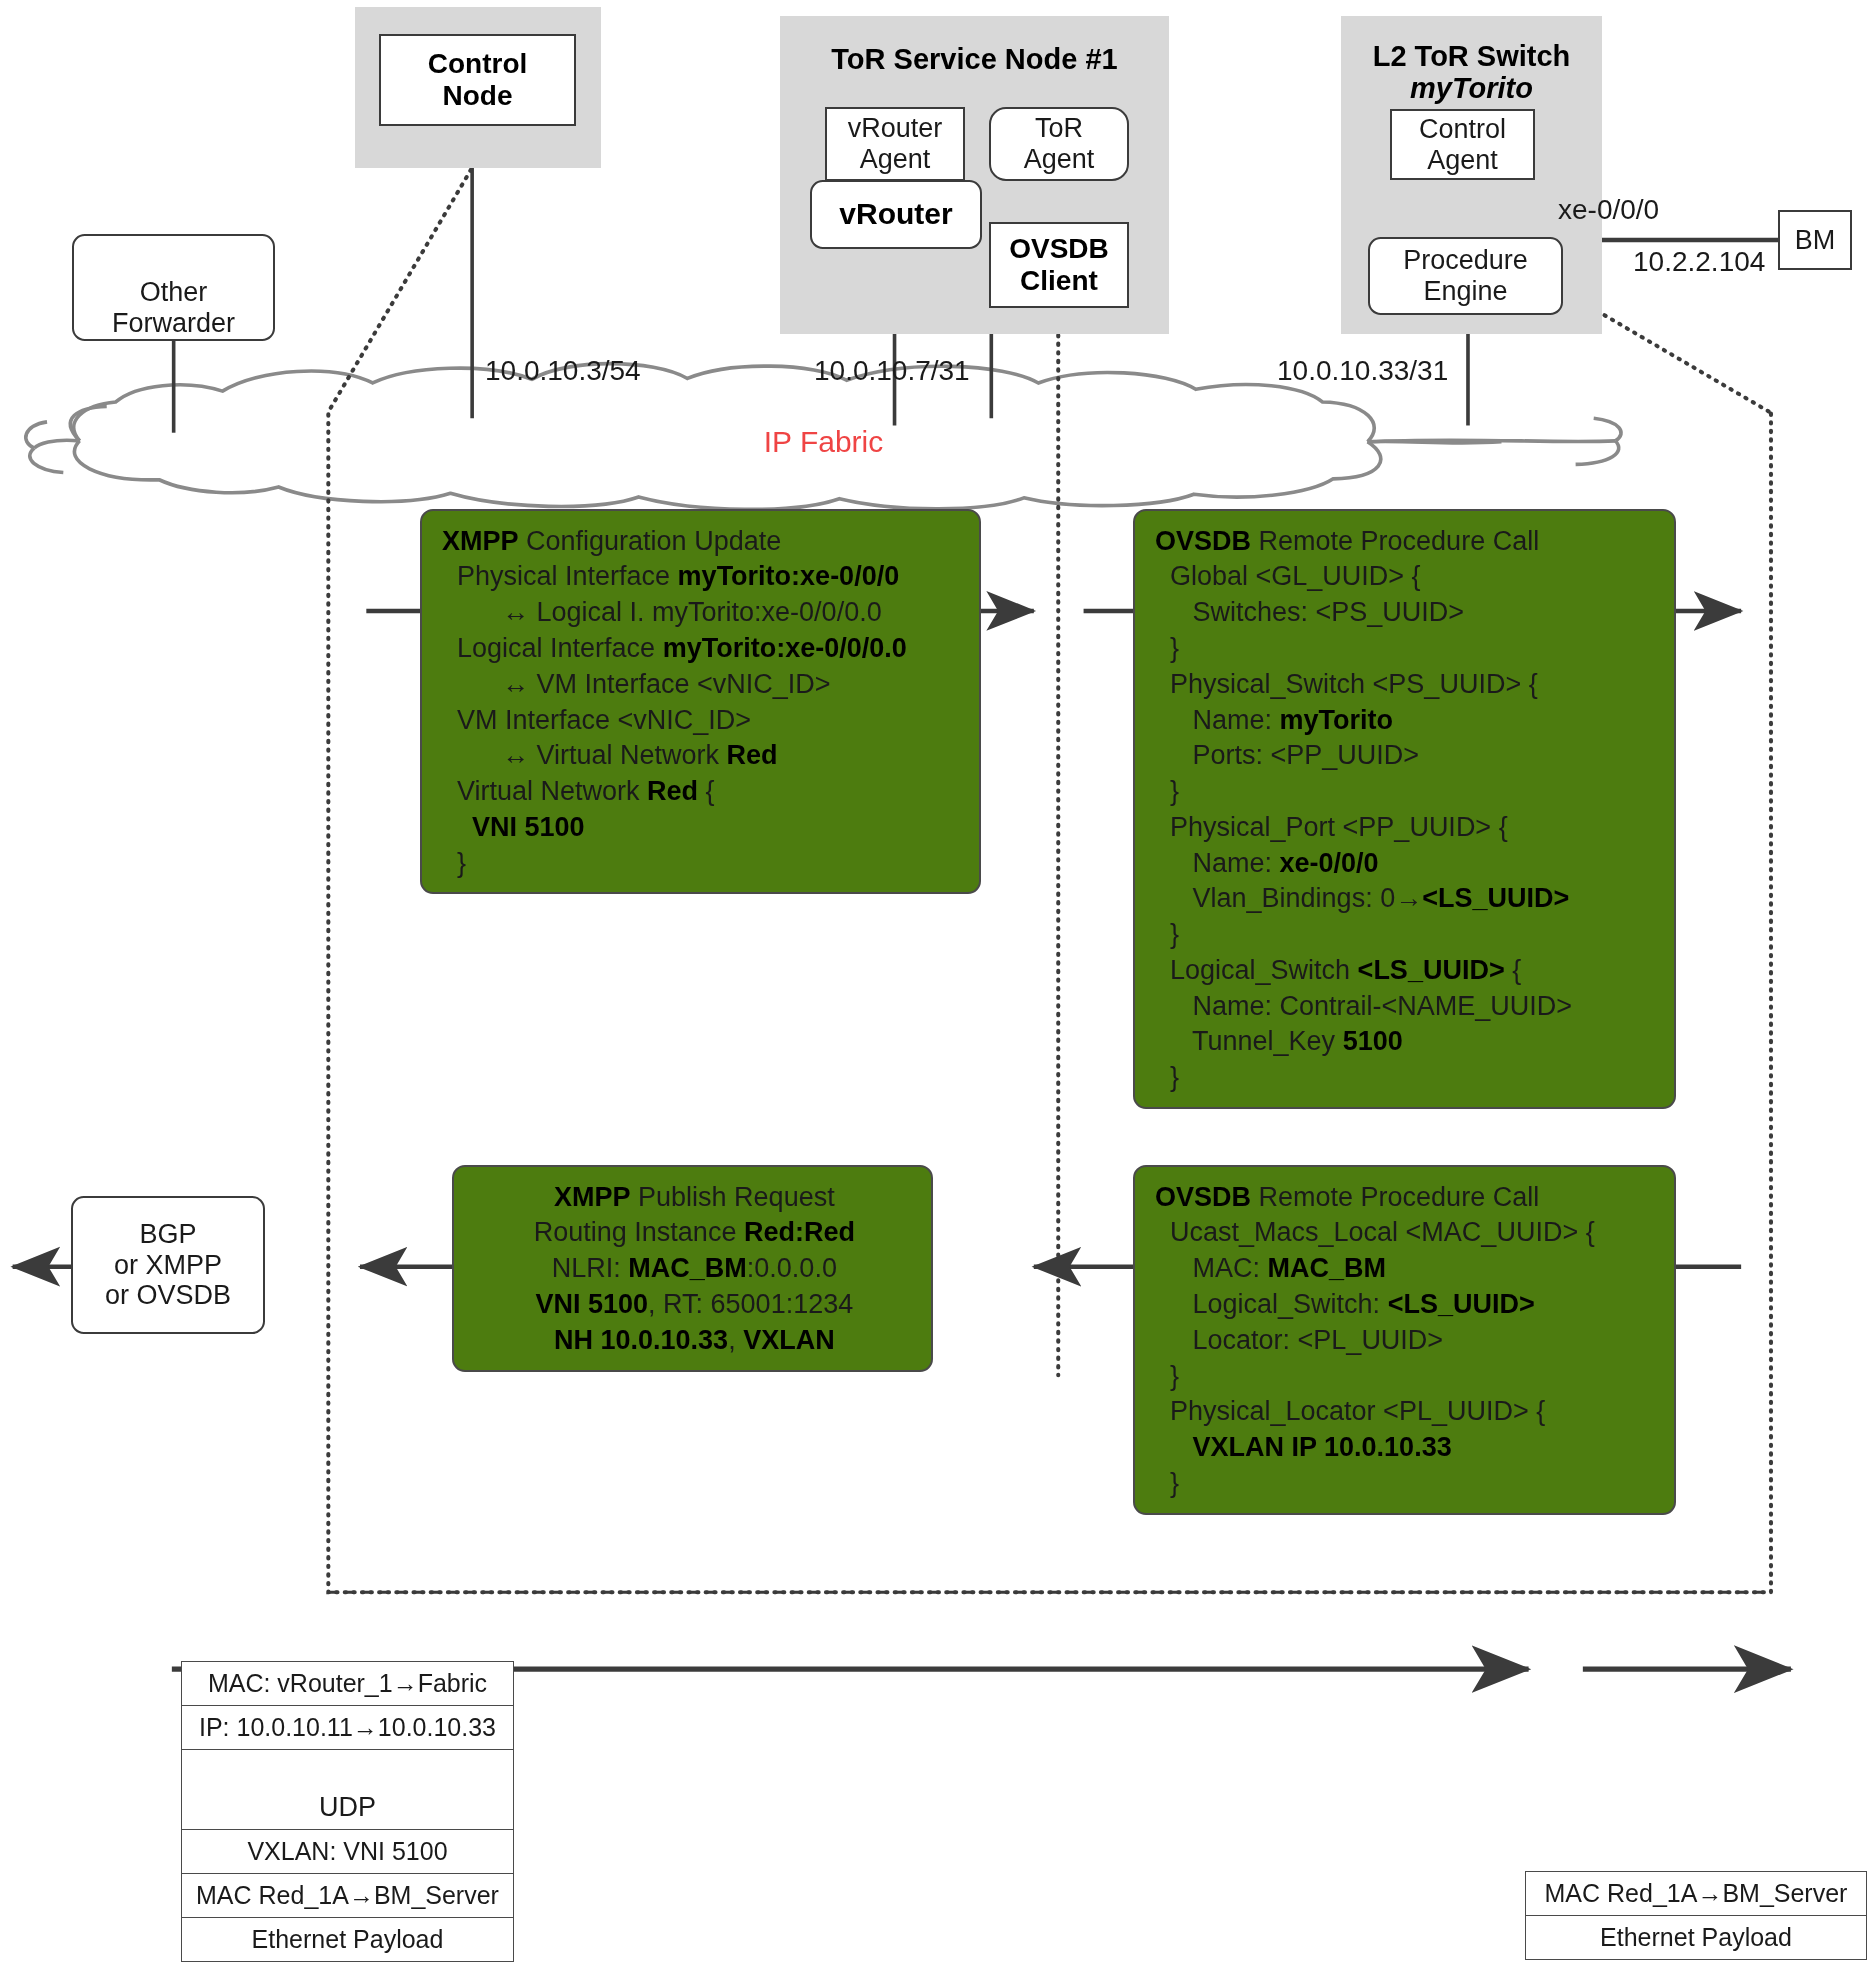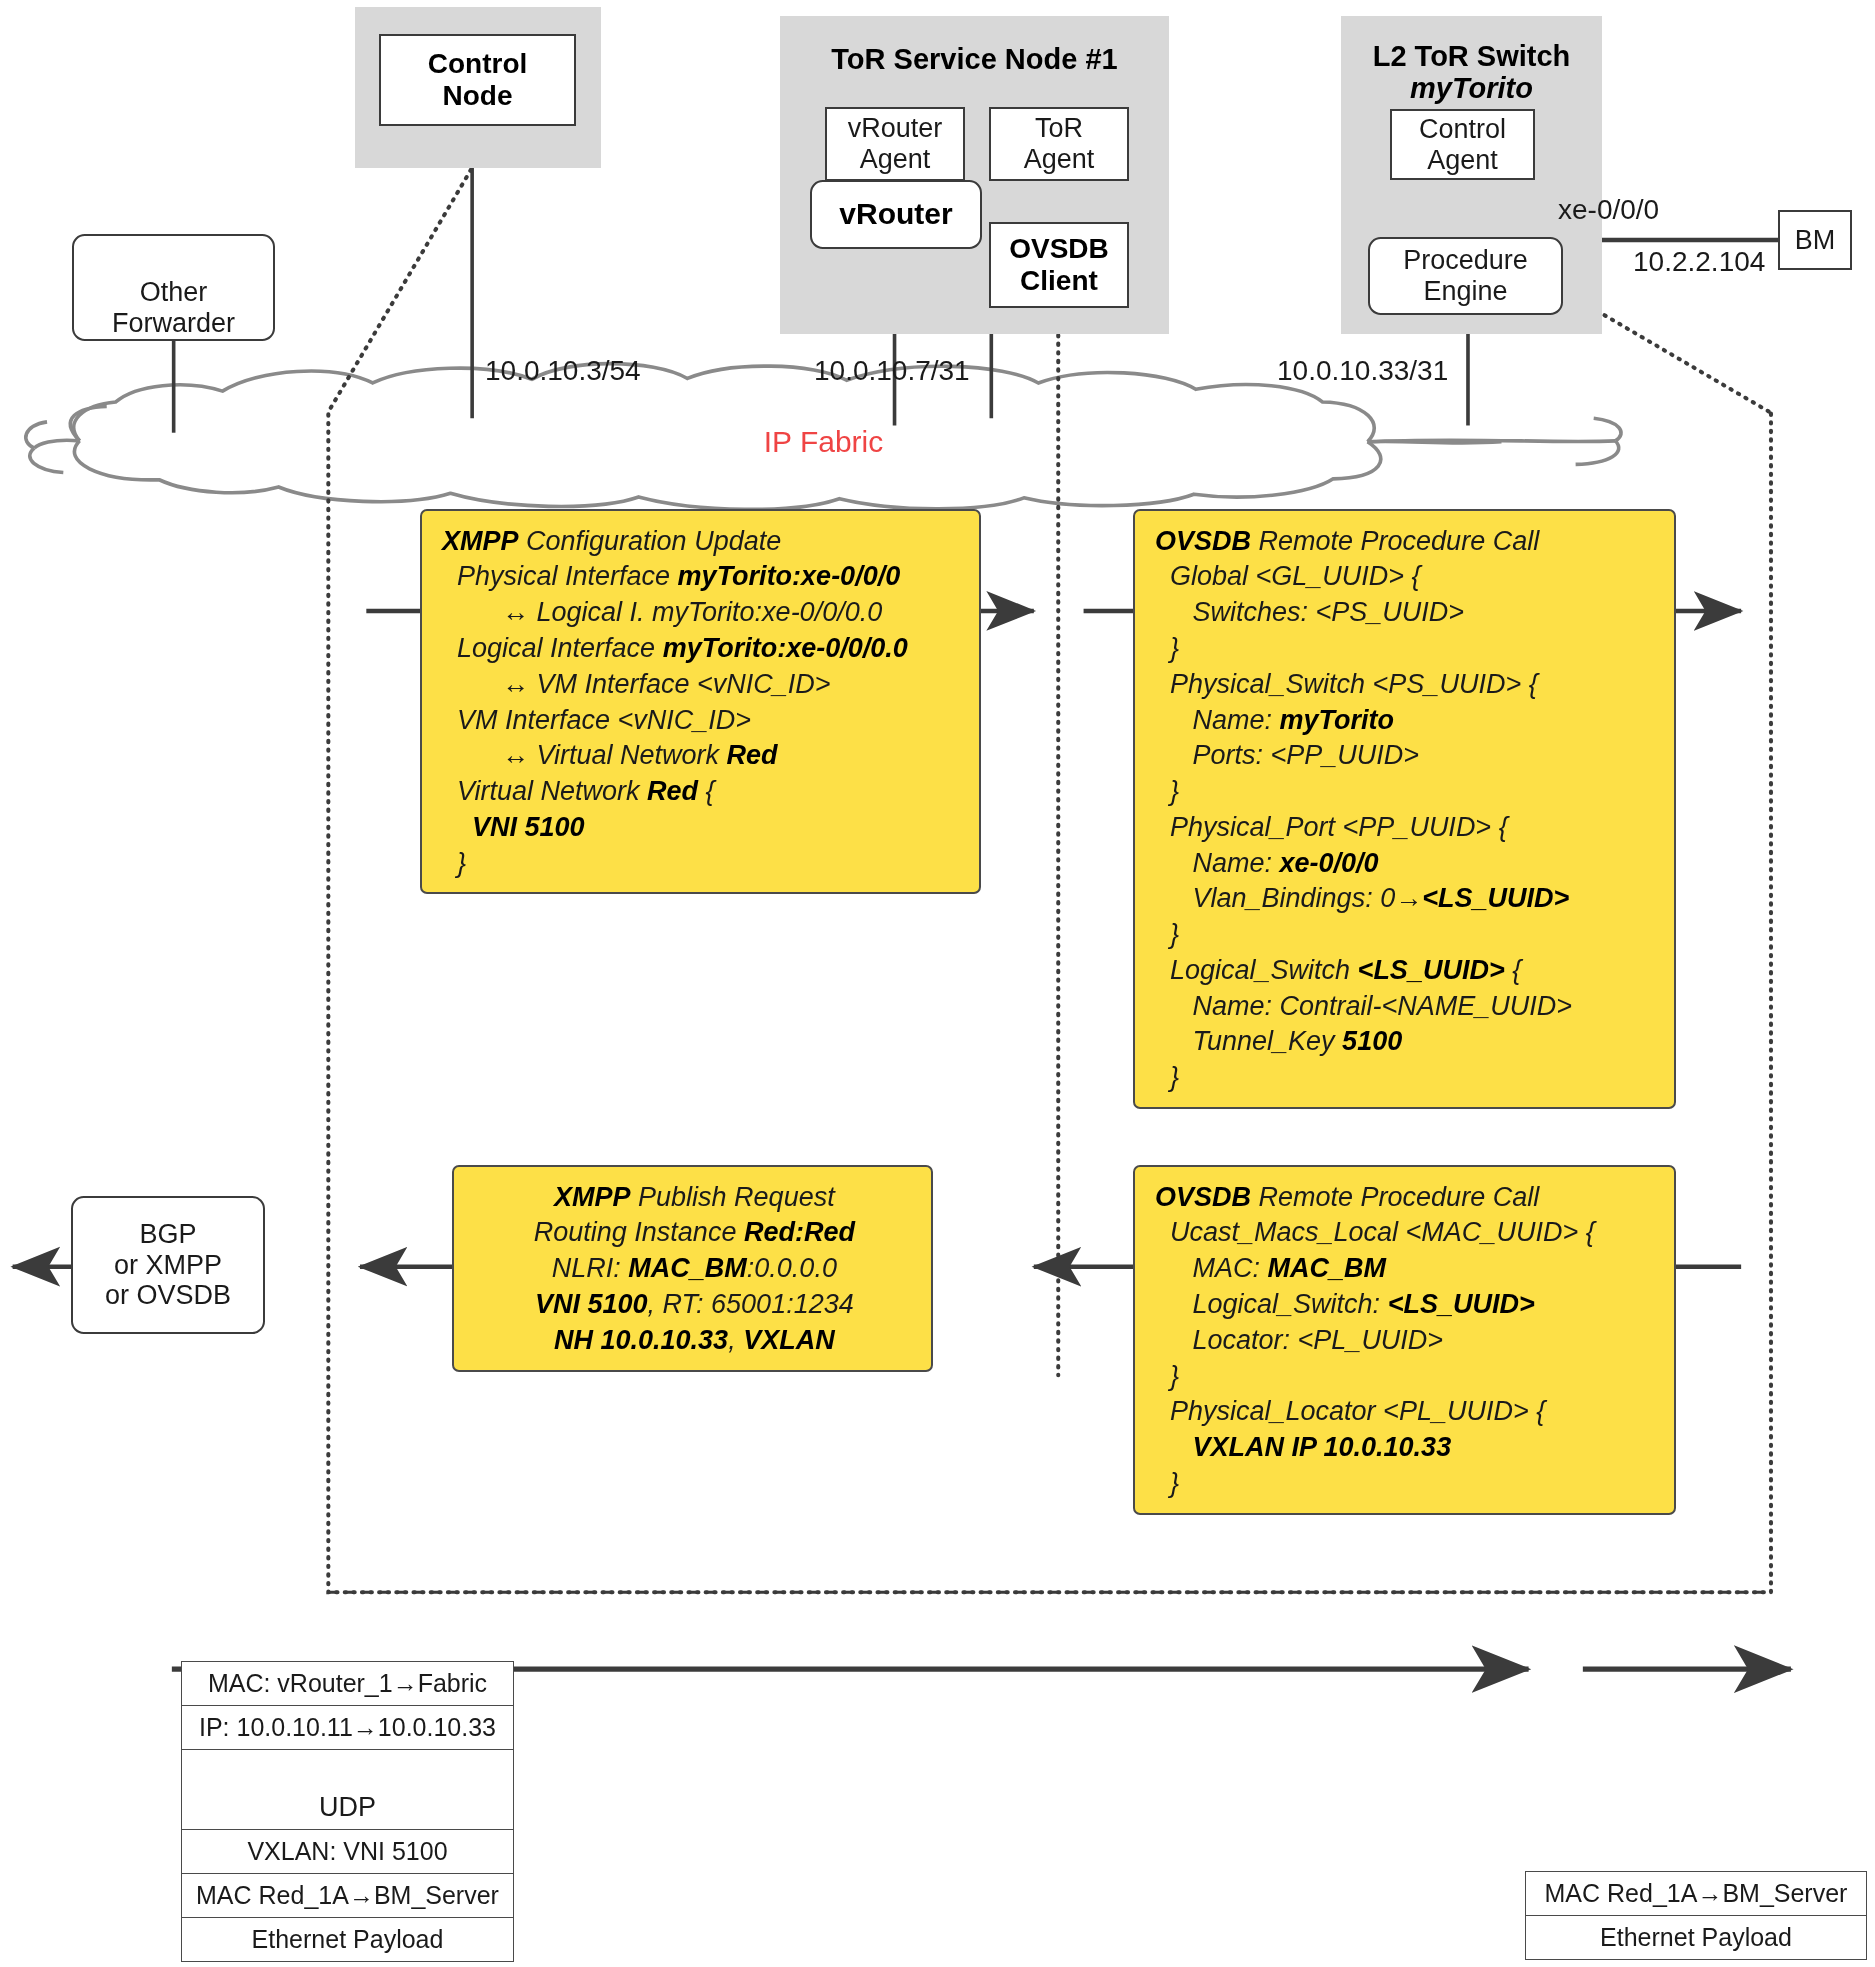--- a/index.html
+++ b/index.html
@@ -46,25 +46,24 @@
     text-align:center;
     line-height:1.14;
     color:#1a1a1a;
   }
   .node-box.rounded{border-radius:12.7px;}
   .node-box.bold{font-weight:bold;color:#000;}
 
   
   .msg-card{
     border:2.3px solid #4a4a4a;
-    border-radius:7px;
-    background:#fde047;
+    border-radius:13px;
+    background:#4d7c0f;
     padding:12.7px 16.3px 11px 20px;
     color:#1a1a1a;
-    font-style:italic;
   }
   .msg-card .ln{
     white-space:pre;
     line-height:1.325;
   }
   .msg-card.centered .ln{text-align:center;}
   .b{font-weight:bold;color:#000;}
 
   
   .pkt-stack{
@@ -197,21 +196,21 @@
 Node</span>
   </div>
 
   <div class="abs group-panel" style="left:780px;top:16.3px;width:389px;height:318px;">
     <div class="group-title" style="top:27px;font-size:29px;">ToR Service Node #1</div>
   </div>
   <div class="abs node-box" style="left:825px;top:107px;width:140px;height:74px;font-size:27px;">
     <span style="white-space:pre;">vRouter
 Agent</span>
   </div>
-  <div class="abs node-box" style="left:989px;top:107px;width:140px;height:74px;font-size:27px;">
+  <div class="abs node-box" style="left:989px;top:107px;width:140px;height:74px;font-size:27px;border-radius:17px;">
     <span style="white-space:pre;">ToR
 Agent</span>
   </div>
   <div class="abs node-box rounded bold" style="left:810px;top:180px;width:172px;height:69px;font-size:30px;">
     <span style="white-space:pre;">vRouter</span>
   </div>
   <div class="abs node-box bold" style="left:989px;top:222px;width:140px;height:86px;font-size:28px;">
     <span style="white-space:pre;">OVSDB
 Client</span>
   </div>

